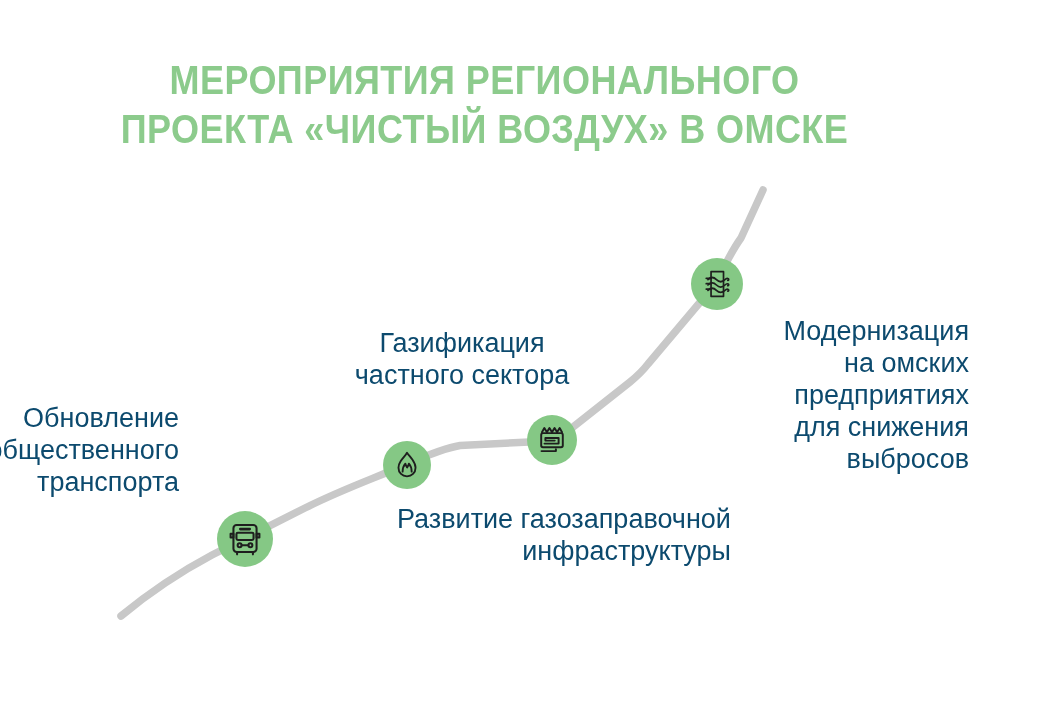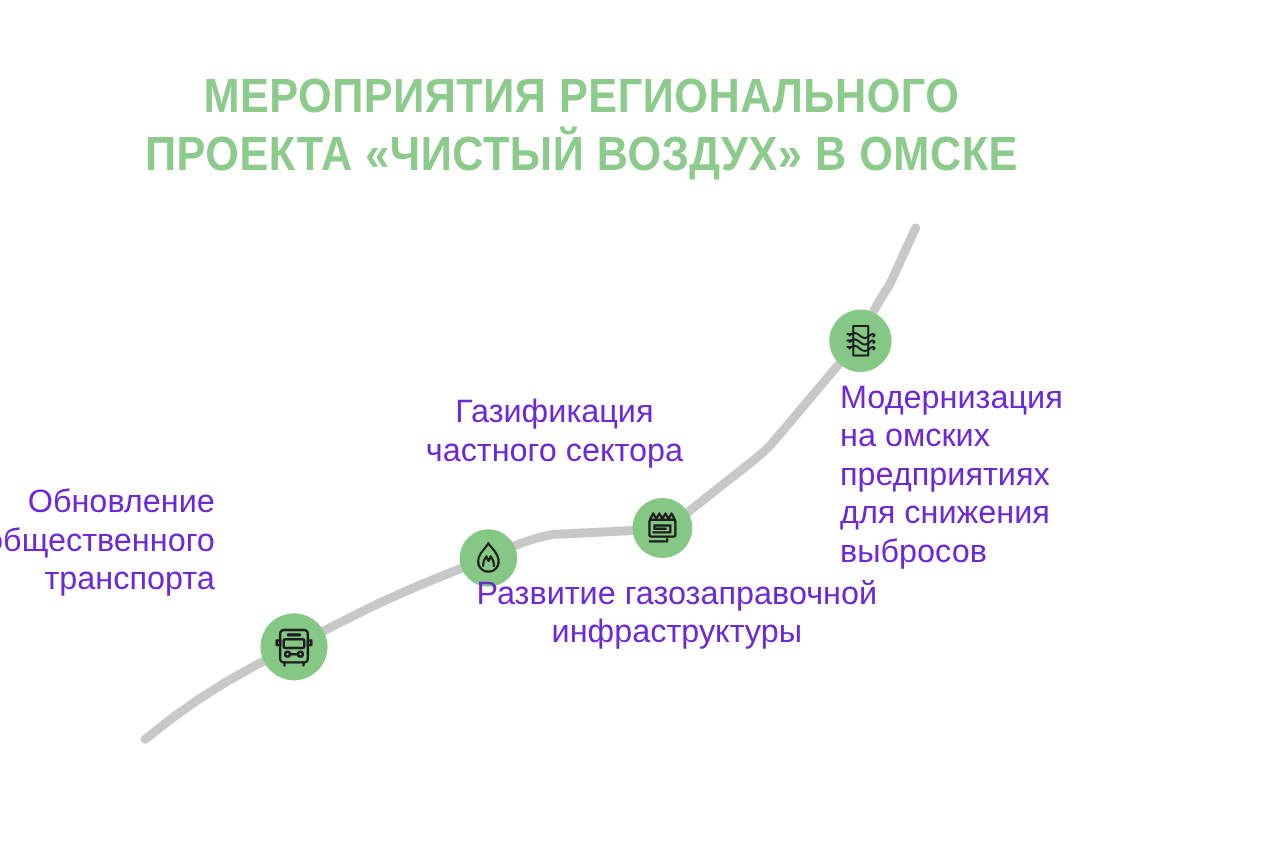--- a/index.html
+++ b/index.html
@@ -27,27 +27,27 @@
     background:#85C885;border-radius:50%;
     display:flex;align-items:center;justify-content:center;
   }
   .node svg{display:block;}
   .node-transport{left:217px;top:511px;width:56px;height:56px;}
   .node-flame{left:383px;top:441px;width:48px;height:48px;}
   .node-heater{left:527px;top:415px;width:50px;height:50px;}
   .node-filter{left:691px;top:258px;width:52px;height:52px;}
   .label{
     position:absolute;z-index:3;
-    font-size:27px;line-height:32px;color:#6d28d9;
+    font-size:27px;line-height:32px;color:#0c4a6e;
     white-space:pre-line;
   }
   .label-transport{top:402px;right:790px;text-align:right;}
   .label-gasification{top:327px;left:462px;transform:translateX(-50%);text-align:center;}
-  .label-infrastructure{top:478px;left:397px;text-align:center;}
-  .label-modernization{top:315px;left:700px;text-align:left;}
+  .label-infrastructure{top:503px;left:397px;text-align:right;}
+  .label-modernization{top:315px;left:700px;text-align:right;}
   .icon-stroke{fill:none;stroke:#1E1E1E;stroke-linecap:round;stroke-linejoin:round;}
 </style>
 </head>
 <body>
 
 <div class="canvas">
 
   <h1 class="title">
     <span class="title-line">МЕРОПРИЯТИЯ РЕГИОНАЛЬНОГО</span>
     <span class="title-line">ПРОЕКТА «ЧИСТЫЙ ВОЗДУХ» В ОМСКЕ</span>

